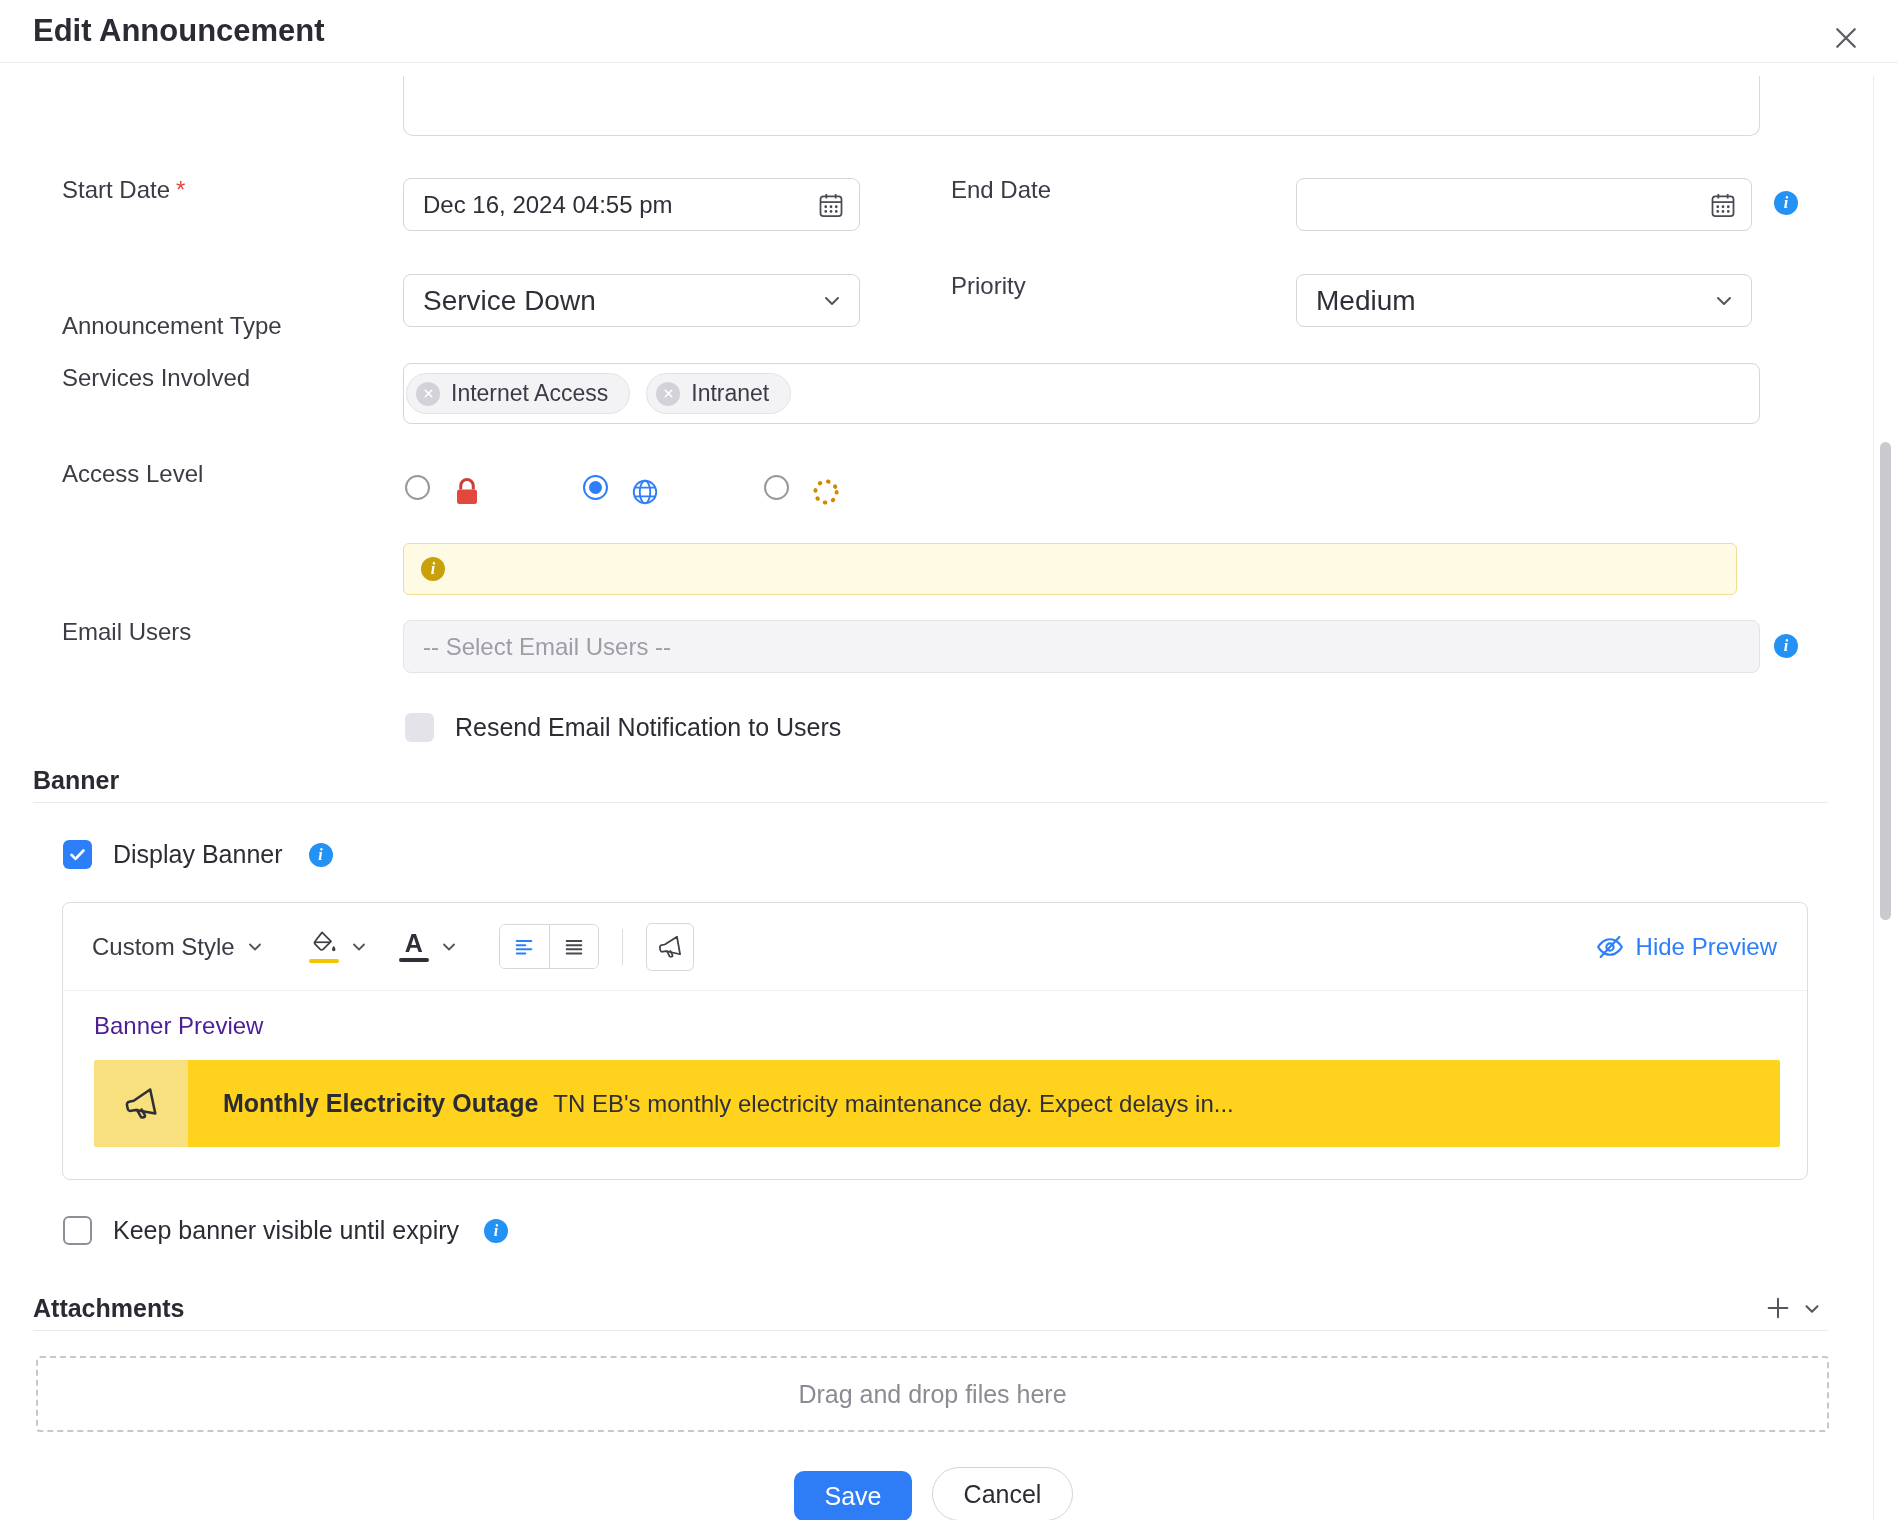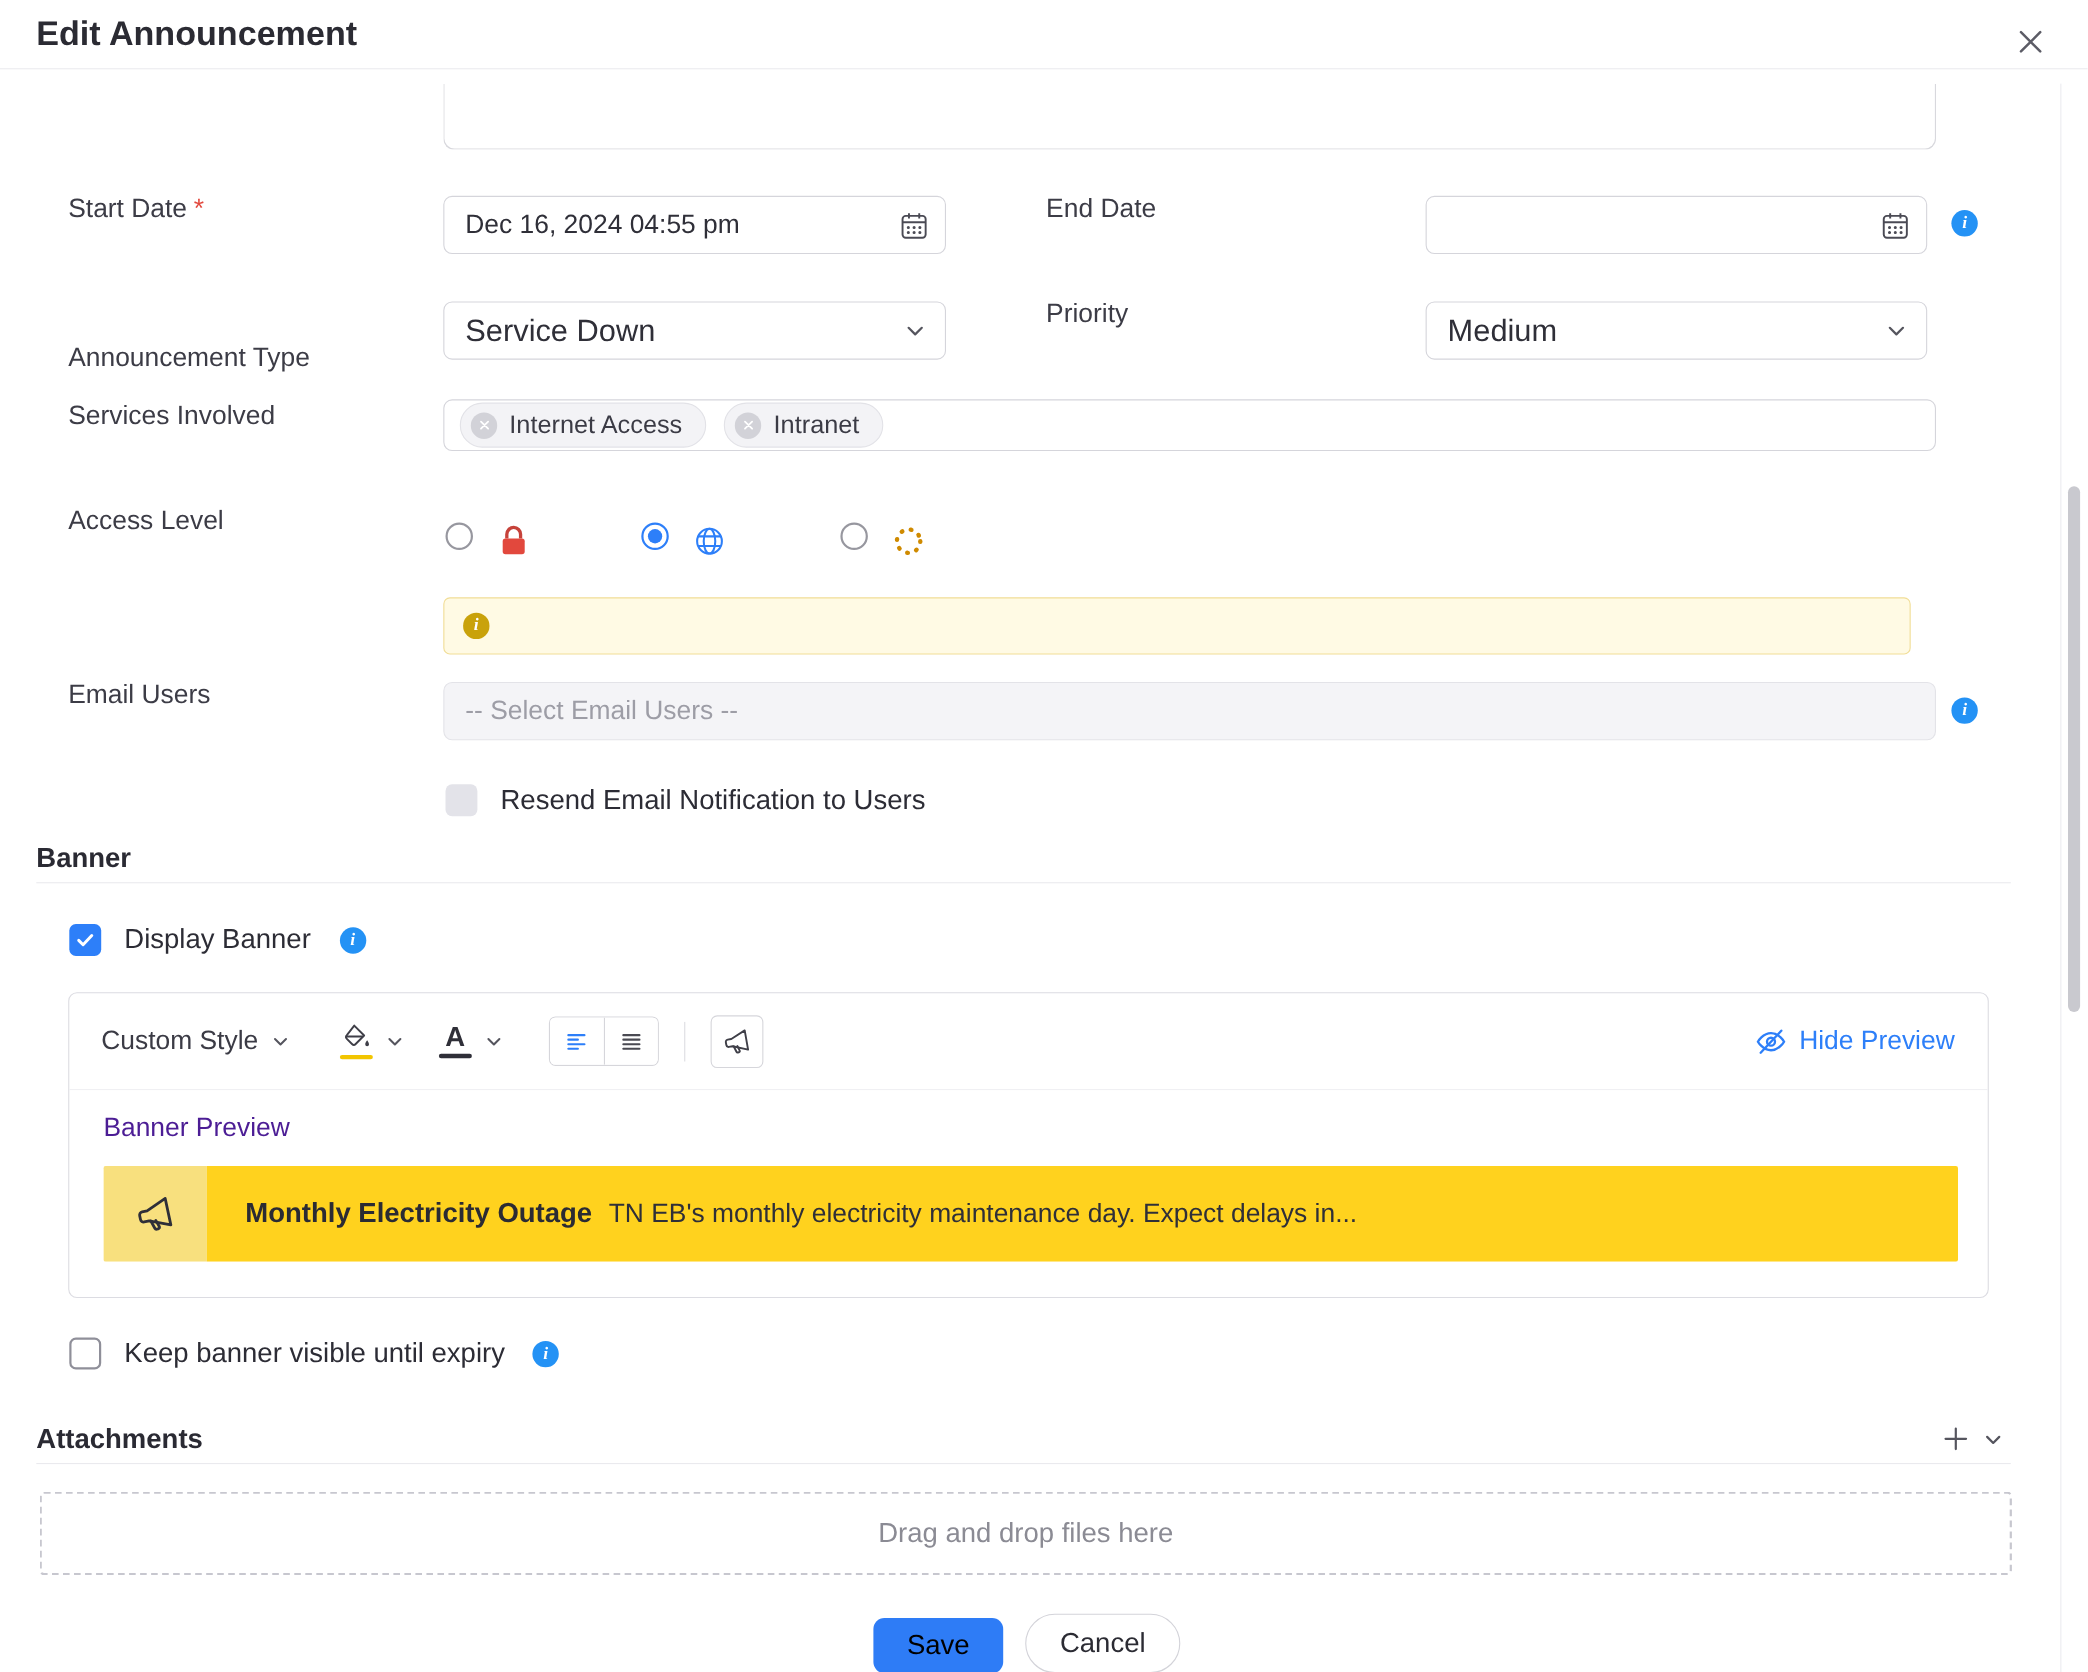--- a/index.html
+++ b/index.html
@@ -24,21 +24,21 @@
   .field input.disabled { background:#f4f4f7; border-color:#e3e3e8; }
   .field .inner { width:100%; height:100%; border:1px solid #d5d5db; border-radius:8px; background:#fff; font-size:28px; color:#2f2f38; padding:0 58px 0 19px; display:flex; align-items:center; }
   .field-icon { position:absolute; top:50%; transform:translateY(-50%); }
   .icon-cal { right:15px; width:28px; height:28px; color:#4a4a54; }
   .icon-chev { right:16px; width:24px; height:24px; color:#55555e; }
 
   .info-icon { width:24px; height:24px; border-radius:50%; background:#2492f5; color:#fff; font:italic 700 16px/24px "Liberation Serif",serif; text-align:center; flex:0 0 auto; cursor:pointer; }
   .info-icon.amber { background:#c9a20b; cursor:default; }
 
   
-  .services-box { position:absolute; height:47px; border:1px solid #d5d5db; border-radius:8px; background:#fff; display:flex; align-items:center; gap:16px; padding:0 14px; }
+  .services-box { position:absolute; height:61px; border:1px solid #d5d5db; border-radius:8px; background:#fff; display:flex; align-items:center; gap:16px; padding:0 2px; }
   .chip { display:flex; align-items:center; gap:11px; height:41px; padding:0 21px 0 9px; background:#f3f3f6; border:1px solid #e2e2e7; border-radius:21px; font-size:23px; color:#3b3b45; }
   .chip-x { width:24px; height:24px; border-radius:50%; background:#d2d2d8; display:flex; align-items:center; justify-content:center; flex:0 0 auto; cursor:pointer; }
   .chip-x svg { width:13px; height:13px; }
 
   
   .radio-opt { position:absolute; display:flex; align-items:center; gap:22px; cursor:pointer; }
   .radio { width:25px; height:25px; border:2px solid #97979f; border-radius:50%; background:#fff; flex:0 0 auto; }
   .radio.selected { border-color:#2d7ff9; position:relative; }
   .radio.selected::after { content:""; position:absolute; inset:4px; border-radius:50%; background:#2d7ff9; }
   .acc-icon { width:30px; height:30px; margin-top:9px; }
@@ -80,21 +80,21 @@
   .banner-mega { width:36px; height:36px; color:#2f2f38; transform:rotate(-12deg); }
   .banner-body { flex:1; background:#ffd21e; display:flex; align-items:center; gap:15px; padding-left:35px; }
   .banner-title { font-size:25px; font-weight:700; color:#2b2b33; }
   .banner-text { font-size:24px; color:#2f2f38; }
 
   
   .attach-ico { position:absolute; color:#55555e; cursor:pointer; }
   .dropzone { position:absolute; border:2px dashed #c7c7cf; border-radius:4px; background:#fff; display:flex; align-items:center; justify-content:center; font-size:25px; color:#8b8b94; }
 
   
-  .btn-save { position:absolute; width:118px; height:50px; border:none; border-radius:10px; background:#2e7cf6; color:#000000; font-size:25px; font-family:"Liberation Sans",sans-serif; cursor:pointer; }
+  .btn-save { position:absolute; width:118px; height:50px; border:none; border-radius:10px; background:#2e7cf6; color:#ffffff; font-size:25px; font-family:"Liberation Sans",sans-serif; cursor:pointer; }
   .btn-cancel { position:absolute; width:141px; height:54px; border:1px solid #d3d3d9; border-radius:27px; background:#fff; color:#2b2b33; font-size:25px; font-family:"Liberation Sans",sans-serif; cursor:pointer; }
 
   
   .scroll-line { position:absolute; left:1873px; top:76px; width:1px; height:1444px; background:#ebebef; }
   .scroll-thumb { position:absolute; left:1880px; top:442px; width:11px; height:478px; background:#c9c9cf; border-radius:6px; cursor:pointer; }
 </style>
 </head>
 <body>
 
 <div class="modal-header">

